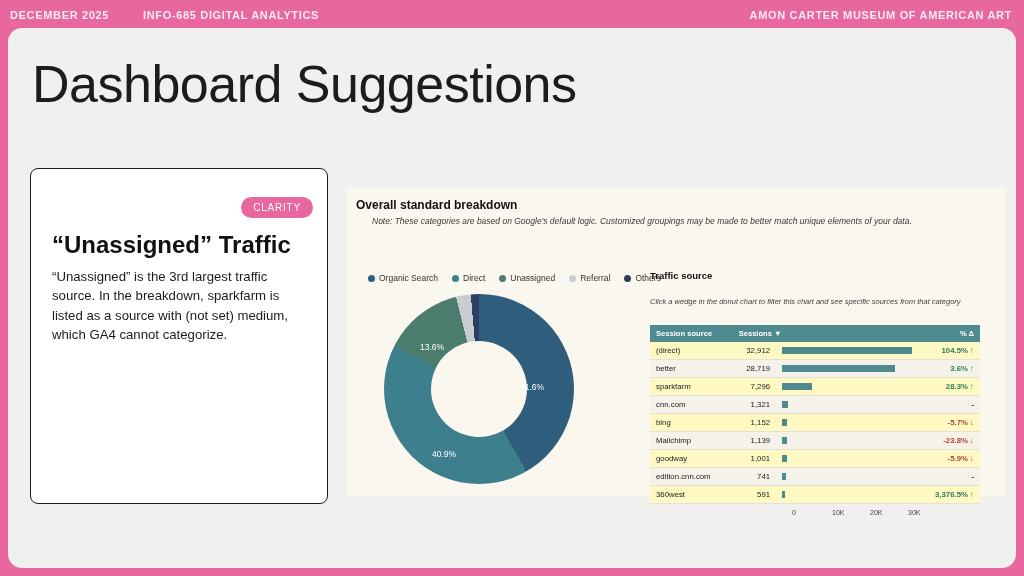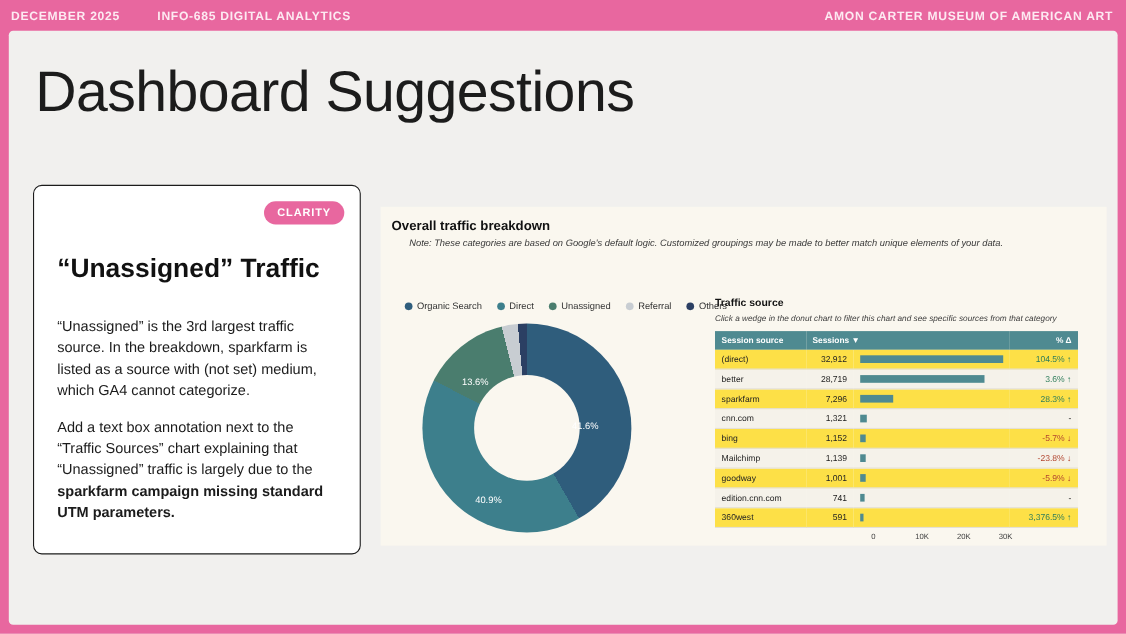--- a/index.html
+++ b/index.html
@@ -43,21 +43,21 @@
     right: 12px; top: 9px;
   }
   
   .page {
     position: absolute;
     left: 8px;
     top: 28px;
     width: 1008px;
     height: 540px;
     background: #f1f0ee;
-    border-radius: 4px;
+    border-radius: 14px;
   }
   .page-title {
     position: absolute;
     left: 24px;
     top: 26px;
     font-size: 52px;
     font-weight: 400;
     color: #1c1c1c;
     letter-spacing: -0.5px;
   }
@@ -68,46 +68,45 @@
     top: 140px;
     width: 296px;
     height: 334px;
     background: #ffffff;
     border: 1.5px solid #1c1c1c;
     border-radius: 8px;
   }
   .badge {
     position: absolute;
     right: 14px;
-    top: 14px;
+    top: 28px;
     background: #e8679f;
     color: #ffffff;
     font-size: 10px;
-    font-weight: bold;
+    font-weight: normal;
     letter-spacing: 0.08em;
     padding: 5px 12px;
     border-radius: 11px;
   }
   .note-heading {
     position: absolute;
     left: 21px;
     top: 62px;
     font-size: 24px;
     font-weight: bold;
     color: #111;
   }
   .note-body {
     position: absolute;
     left: 21px;
     top: 98px;
     width: 256px;
     font-size: 13.2px;
     line-height: 1.47;
     color: #1b1b1b;
-    margin-top: 20px;
   }
   .note-body p { margin: 0 0 14px 0; }
   .note-body b { font-weight: bold; }
   
   .report {
     position: absolute;
     left: 338px;
     top: 160px;
     width: 660px;
     height: 308px;
@@ -188,54 +187,54 @@
   }
   .tbl-title {
     font-size: 9.5px;
     font-weight: bold;
     color: #111;
   }
   .tbl-sub {
     font-size: 7.5px;
     font-style: italic;
     color: #3d3d3d;
-    margin-top: 4px;
+    margin-top: 16px;
   }
   table.ga {
-    margin-top: 7px;
+    margin-top: 19px;
     border-collapse: collapse;
     width: 330px;
     font-size: 7.8px;
     color: #222;
   }
   table.ga thead th {
     background: #4f8a91;
     color: #ffffff;
     font-weight: bold;
     font-size: 7.6px;
     text-align: left;
     padding: 4px 6px;
   }
   table.ga thead th.num { text-align: right; }
   table.ga tbody td {
     padding: 4px 6px;
     border-bottom: 1px solid #e4e0d6;
-    background: #fde047;
+    background: #fef9c3;
     white-space: nowrap;
   }
   table.ga tbody tr:nth-child(even) td { background: #f5f2ea; }
   td.num { text-align: right; }
   td.barcell { padding: 0 4px; width: 130px; }
   .bar {
     height: 7px;
     background: #4f8a91;
     display: inline-block;
     vertical-align: middle;
   }
-  td.delta { text-align: right; }
+  td.delta { text-align: right; font-weight: bold; }
   .up { color: #2e7d5b; }
   .down { color: #b2452f; }
   .axis {
     position: relative;
     margin-top: 5px;
     margin-left: 142px;
     width: 160px;
     height: 12px;
     font-size: 7px;
     color: #444;
@@ -255,26 +254,25 @@
 
   <div class="page">
 
     <div class="page-title">Dashboard Suggestions</div>
 
     <div class="note-card">
       <div class="badge">CLARITY</div>
       <div class="note-heading">“Unassigned” Traffic</div>
       <div class="note-body">
         <p>“Unassigned” is the 3rd largest traffic source. In the breakdown, sparkfarm is listed as a source with (not set) medium, which GA4 cannot categorize.</p>
-        <p><span>Add a text box annotation next to the “Traffic Sources” chart explaining that “Unassigned” traffic is largely due to the </span><b>sparkfarm campaign missing standard UTM parameters.</b></p>
       </div>
     </div>
 
     <div class="report">
-      <div class="report-title">Overall traffic breakdown</div>
+      <div class="report-title">Overall standard breakdown</div>
       <div class="report-note">Note: These categories are based on Google's default logic. Customized groupings may be made to better match unique elements of your data.</div>
 
       <div class="legend">
         <div class="item">
             <span class="dot" style="background:#2f5d7c"></span>
             <span>Organic Search</span>
           </div>
         <div class="item">
             <span class="dot" style="background:#3d7f8c"></span>
             <span>Direct</span>

